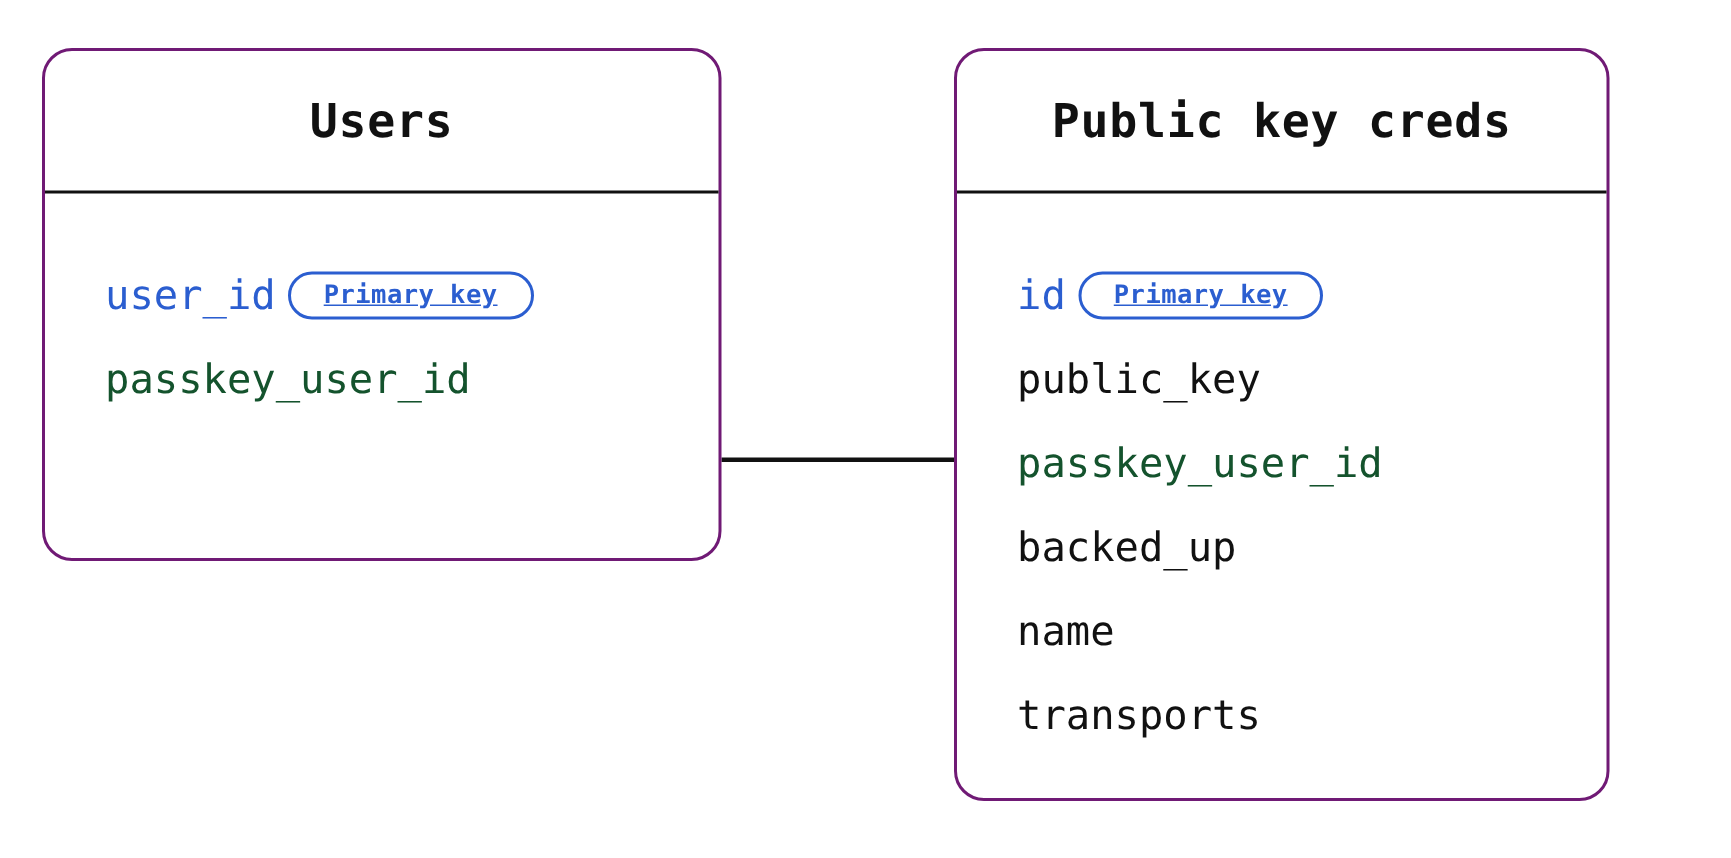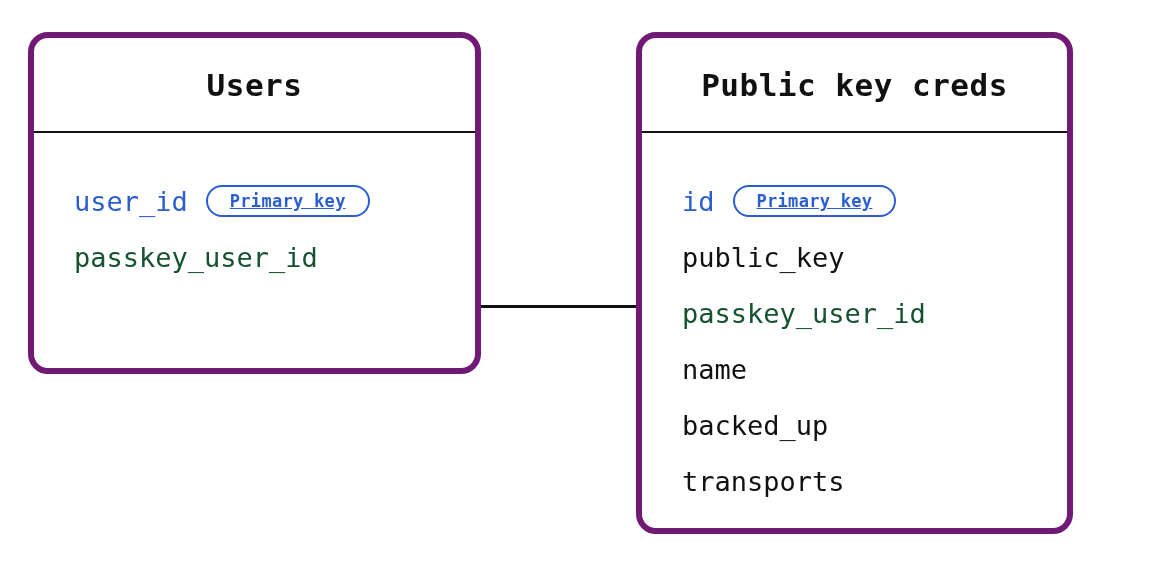--- a/index.html
+++ b/index.html
@@ -19,21 +19,21 @@
     height: 572px;
     background: #ffffff;
     overflow: hidden;
   }
 
   
   .entity {
     position: absolute;
     box-sizing: border-box;
     background: #ffffff;
-    border: 6px solid #701a75;
+    border: 2px solid #701a75;
     border-radius: 20px;
     z-index: 2;
   }
 
   .entity-header {
     position: absolute;
     left: 0;
     right: 0;
     top: 0;
     height: 95px;
@@ -60,21 +60,21 @@
     top: 97px;
     bottom: 0;
     padding: 38px 0 0 40px;
     box-sizing: border-box;
   }
 
   .field-row {
     height: 56px;
     display: flex;
     align-items: center;
-    gap: 18px;
+    gap: 8px;
   }
 
   .field-name {
     font-family: "DejaVu Sans Mono", monospace;
     font-size: 27px;
     color: #111111;
     white-space: nowrap;
     line-height: 1;
   }
   .field-name.pk   { color: #2B5ED0; }
@@ -156,25 +156,25 @@
 
       <div class="field-row">
         <span class="field-name">public_key</span>
       </div>
 
       <div class="field-row">
         <span class="field-name fk">passkey_user_id</span>
       </div>
 
       <div class="field-row">
-        <span class="field-name">name</span>
+        <span class="field-name">backed_up</span>
       </div>
 
       <div class="field-row">
-        <span class="field-name">backed_up</span>
+        <span class="field-name">name</span>
       </div>
 
       <div class="field-row">
         <span class="field-name">transports</span>
       </div>
 
     </div>
   </div>
 
 </div>

